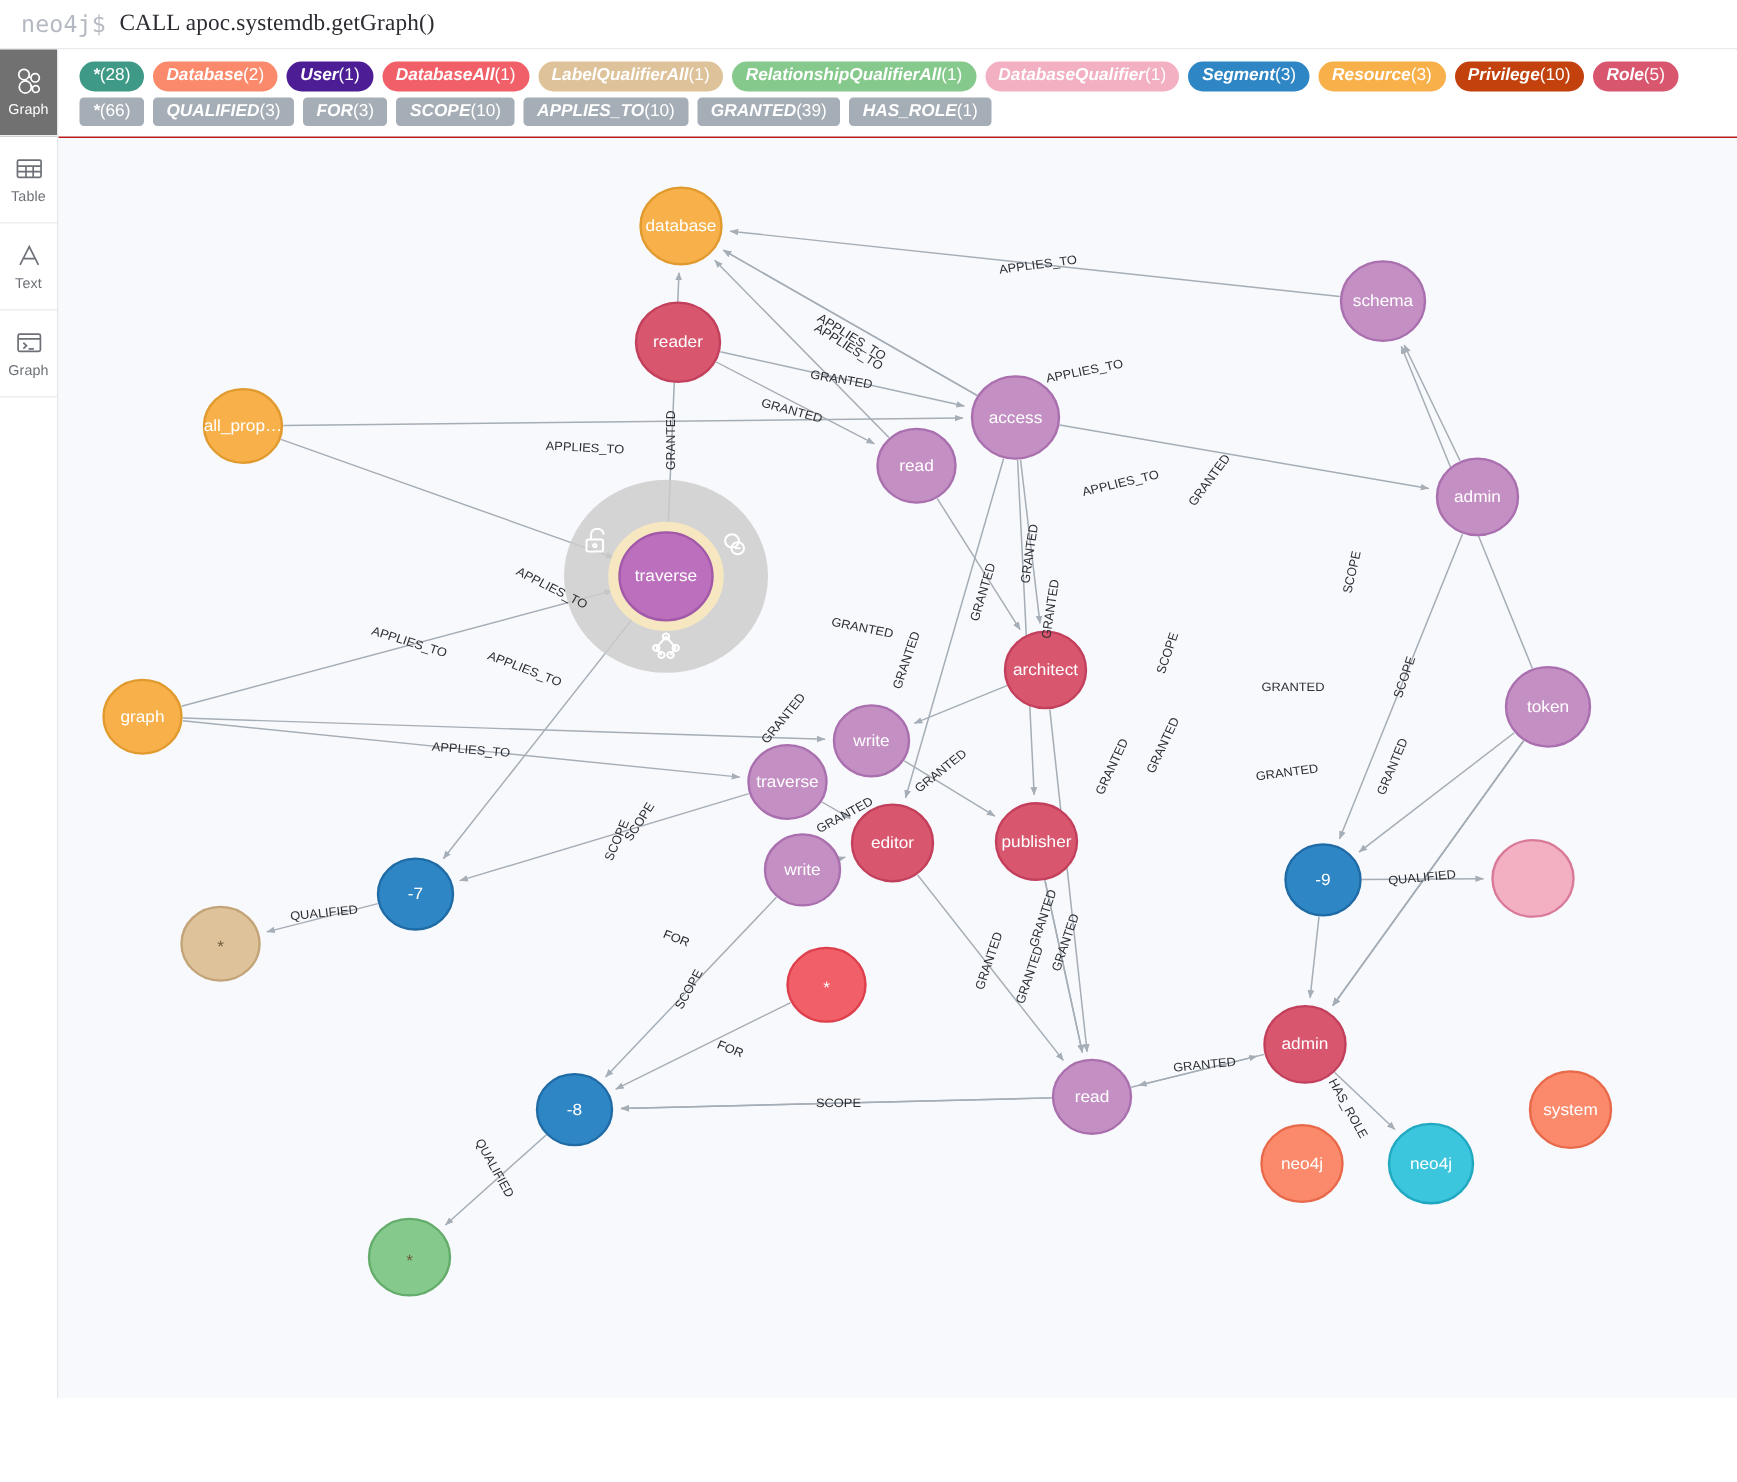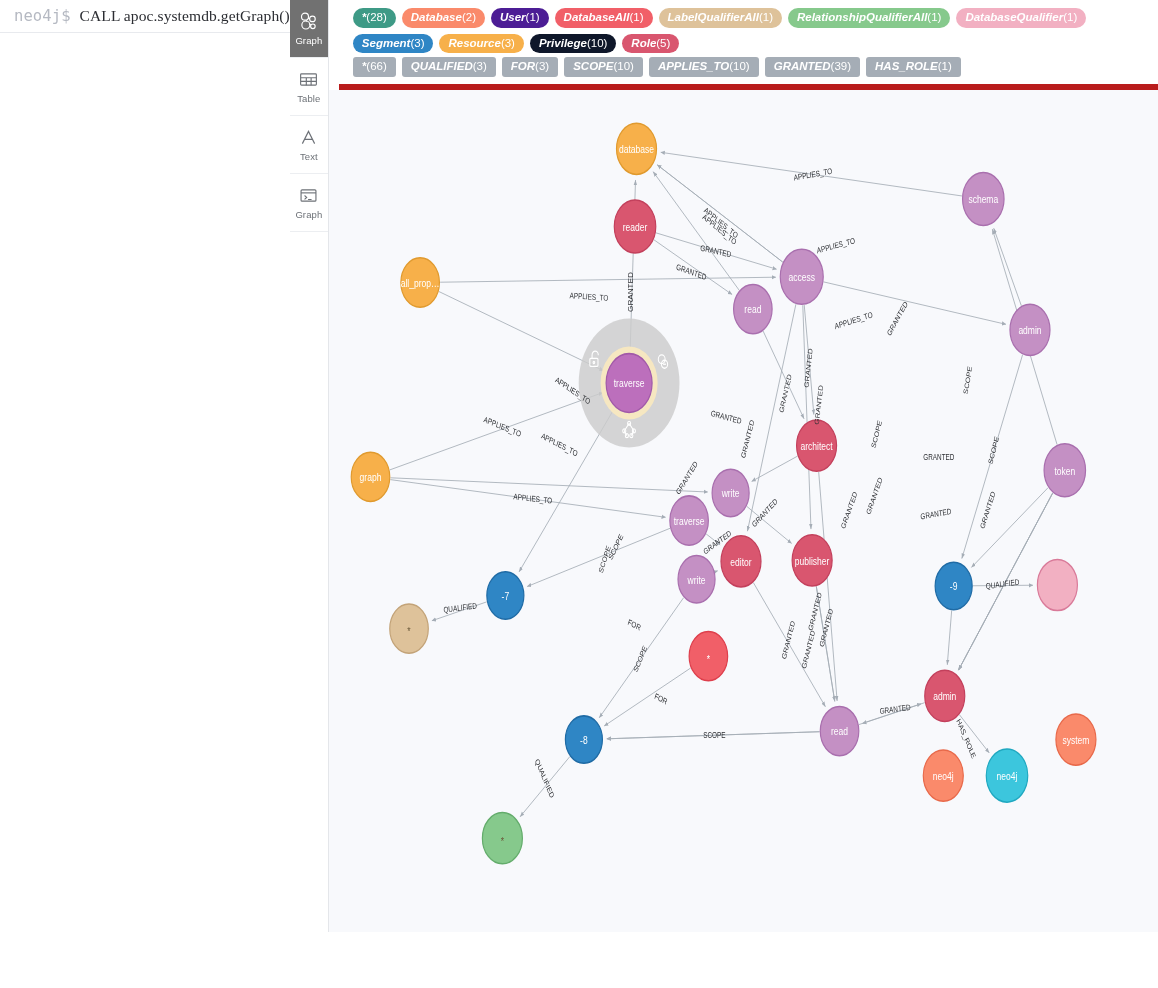--- a/index.html
+++ b/index.html
@@ -1,21 +1,21 @@
 <!DOCTYPE html>
 <html><head>
 <meta charset="utf-8">
 <style>
   * { box-sizing: border-box; margin: 0; padding: 0; }
   html, body {
     width: 1158px; height: 988px;
     font-family: "Liberation Sans", sans-serif;
     background: #ffffff; overflow: hidden;
   }
-  #app { position: relative; width: 1158px; height: 932px; display: flex; }
+  #app { position: relative; width: 1158px; height: 932px; display: flex; flex-direction: column; }
 
   
   #query-bar {
     height: 33px; min-height: 33px; background: #fff;
     display: flex; align-items: center; padding-left: 14px;
     border-bottom: 1px solid #e8eaee;
     font-family: "DejaVu Sans Mono", monospace; font-size: 15.5px;
   }
   #prompt { color: #b5b9c2; margin-right: 9px; letter-spacing: .1px; }
   #query-text { color: #2b2d32; letter-spacing: .1px; font-family: Liberation Serif, serif; }
@@ -33,21 +33,21 @@
     align-items: center; justify-content: center; gap: 3px;
     color: #6d7177; cursor: pointer; border-bottom: 1px solid #eceef1;
   }
   .rail-item.active { background: #717171; color: #fff; }
   .rail-label { font-size: 9.5px; letter-spacing: .1px; }
   .rail-ico { width: 21px; height: 21px; display:block; }
 
   
   #pane { flex: 1; display: flex; flex-direction: column; min-width: 0; position: relative; }
 
-  #chips-area { background: #fff; border-bottom: 6px solid #b91c1c; padding: 6px 0 5px 0; margin-left: 10px; }
+  #chips-area { background: #fff; border-bottom: 1px solid #b91c1c; padding: 6px 0 5px 0; }
   .chip-row { display: flex; flex-wrap: wrap; gap: 6px; padding: 2px 10px 2px 14px; }
   .chip {
     border-radius: 11px; padding: 3px 9px 4px 9px; font-size: 11.5px;
     color: #fff; font-style: italic; font-weight: bold;
     white-space: nowrap; cursor: pointer; line-height: 1.1;
   }
   .chip .cnt { font-style: normal; font-weight: normal; }
   .chip.rel { border-radius: 3px; background: #a5adb6; }
 
   
@@ -134,21 +134,21 @@
         <div class="chip-row" id="label-chips">
             <div class="chip" style="background: rgb(62, 154, 134);"><span>*</span><span class="cnt">(28)</span></div>
             <div class="chip" style="background: rgb(250, 138, 107); text-align: center;"><span>Database</span><span class="cnt">(2)</span></div>
             <div class="chip" style="background: #4c1d95;"><span>User</span><span class="cnt">(1)</span></div>
             <div class="chip" style="background: rgb(241, 95, 104);"><span>DatabaseAll</span><span class="cnt">(1)</span></div>
             <div class="chip" style="background: rgb(222, 194, 154);"><span>LabelQualifierAll</span><span class="cnt">(1)</span></div>
             <div class="chip" style="background: rgb(134, 201, 140);"><span>RelationshipQualifierAll</span><span class="cnt">(1)</span></div>
             <div class="chip" style="background: rgb(242, 176, 194);"><span>DatabaseQualifier</span><span class="cnt">(1)</span></div>
             <div class="chip" style="background: rgb(47, 134, 197);"><span>Segment</span><span class="cnt">(3)</span></div>
             <div class="chip" style="background: rgb(247, 176, 74);"><span>Resource</span><span class="cnt">(3)</span></div>
-            <div class="chip" style="background: #0f172a;"><span>Privilege</span><span class="cnt">(10)</span></div>
+            <div class="chip" style="background: #c2410c;"><span>Privilege</span><span class="cnt">(10)</span></div>
             <div class="chip" style="background: rgb(217, 86, 111);"><span>Role</span><span class="cnt">(5)</span></div>
           </div>
         <div class="chip-row" id="rel-chips">
             <div class="chip rel"><span>*</span><span class="cnt">(66)</span></div>
             <div class="chip rel"><span>QUALIFIED</span><span class="cnt">(3)</span></div>
             <div class="chip rel"><span>FOR</span><span class="cnt">(3)</span></div>
             <div class="chip rel"><span>SCOPE</span><span class="cnt">(10)</span></div>
             <div class="chip rel"><span>APPLIES_TO</span><span class="cnt">(10)</span></div>
             <div class="chip rel"><span>GRANTED</span><span class="cnt">(39)</span></div>
             <div class="chip rel"><span>HAS_ROLE</span><span class="cnt">(1)</span></div>

